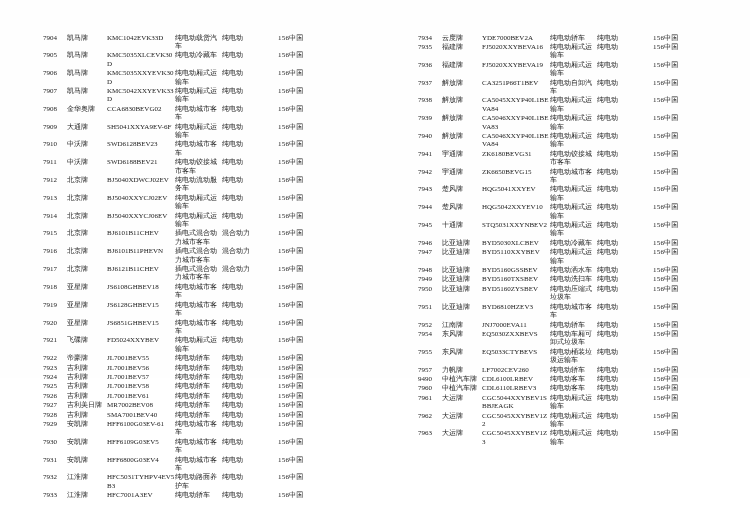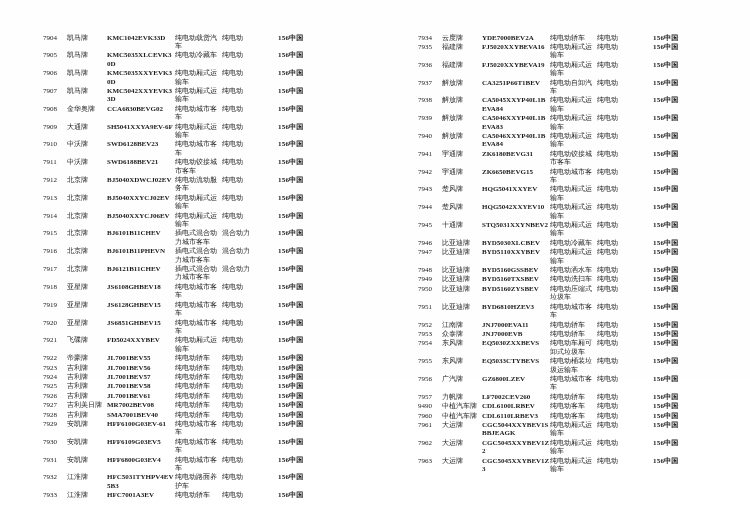--- a/index.html
+++ b/index.html
@@ -21,24 +21,24 @@
   table.vlist { border-collapse: collapse; table-layout: fixed; }
   table.vlist td {
     vertical-align: top;
     padding: 0.5px 0;
     font-size: 7px;
     line-height: 8.4px;
     overflow: hidden;
   }
   td.c-no    { vertical-align: middle; }
   td.c-brand { }
-  td.c-model { font-size: 6.4px; word-break: break-all; padding-right: 3px; font-weight: bold; }
+  td.c-model { font-size: 6.4px; word-break: break-all; padding-right: 3px; }
   td.c-type  { word-break: break-all; }
   td.c-fuel  { }
-  td.c-origin{ font-weight: bold; font-size: 7.2px; letter-spacing: 0.2px; }
+  td.c-origin{ font-weight: normal; font-size: 7.2px; letter-spacing: 0.2px; }
 </style>
 </head>
 <body>
 
 <div class="page">
 
   <div class="half half-left">
     <table class="vlist">
       <colgroup>
         <col style="width:24px">
@@ -497,55 +497,39 @@
 
     <tr>
       <td class="c-no">7952</td>
       <td class="c-brand">江南牌</td>
       <td class="c-model">JNJ7000EVA11</td>
       <td class="c-type">纯电动轿车</td>
       <td class="c-fuel">纯电动</td>
       <td class="c-origin">156中国</td>
     </tr>
 
-    <tr>
-      <td class="c-no">7953</td>
-      <td class="c-brand">众泰牌</td>
-      <td class="c-model">JNJ7000EVB</td>
-      <td class="c-type">纯电动轿车</td>
-      <td class="c-fuel">纯电动</td>
-      <td class="c-origin">156中国</td>
-    </tr>
 
     <tr>
       <td class="c-no">7954</td>
       <td class="c-brand">东风牌</td>
       <td class="c-model">EQ5030ZXXBEVS</td>
       <td class="c-type">纯电动车厢可卸式垃圾车</td>
       <td class="c-fuel">纯电动</td>
       <td class="c-origin">156中国</td>
     </tr>
 
     <tr>
       <td class="c-no">7955</td>
       <td class="c-brand">东风牌</td>
       <td class="c-model">EQ5033CTYBEVS</td>
       <td class="c-type">纯电动桶装垃圾运输车</td>
       <td class="c-fuel">纯电动</td>
       <td class="c-origin">156中国</td>
     </tr>
 
-    <tr>
-      <td class="c-no">7956</td>
-      <td class="c-brand">广汽牌</td>
-      <td class="c-model">GZ6800LZEV</td>
-      <td class="c-type">纯电动城市客车</td>
-      <td class="c-fuel">纯电动</td>
-      <td class="c-origin">156中国</td>
-    </tr>
 
     <tr>
       <td class="c-no">7957</td>
       <td class="c-brand">力帆牌</td>
       <td class="c-model">LF7002CEV260</td>
       <td class="c-type">纯电动轿车</td>
       <td class="c-fuel">纯电动</td>
       <td class="c-origin">156中国</td>
     </tr>
 

